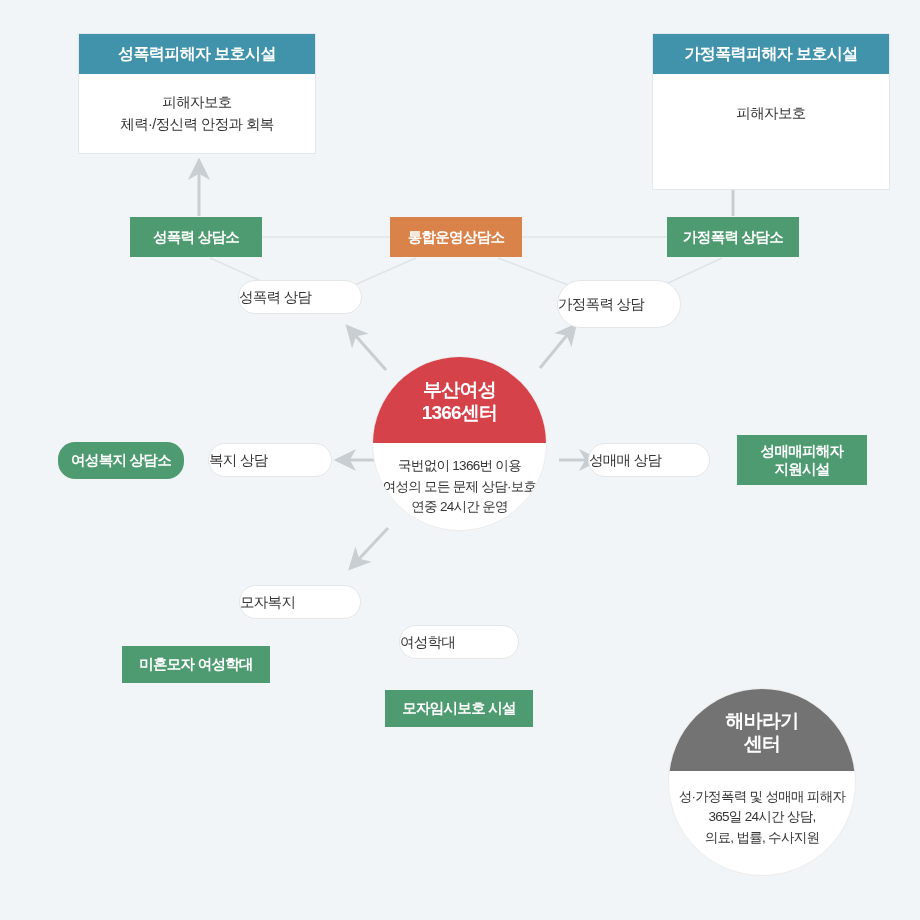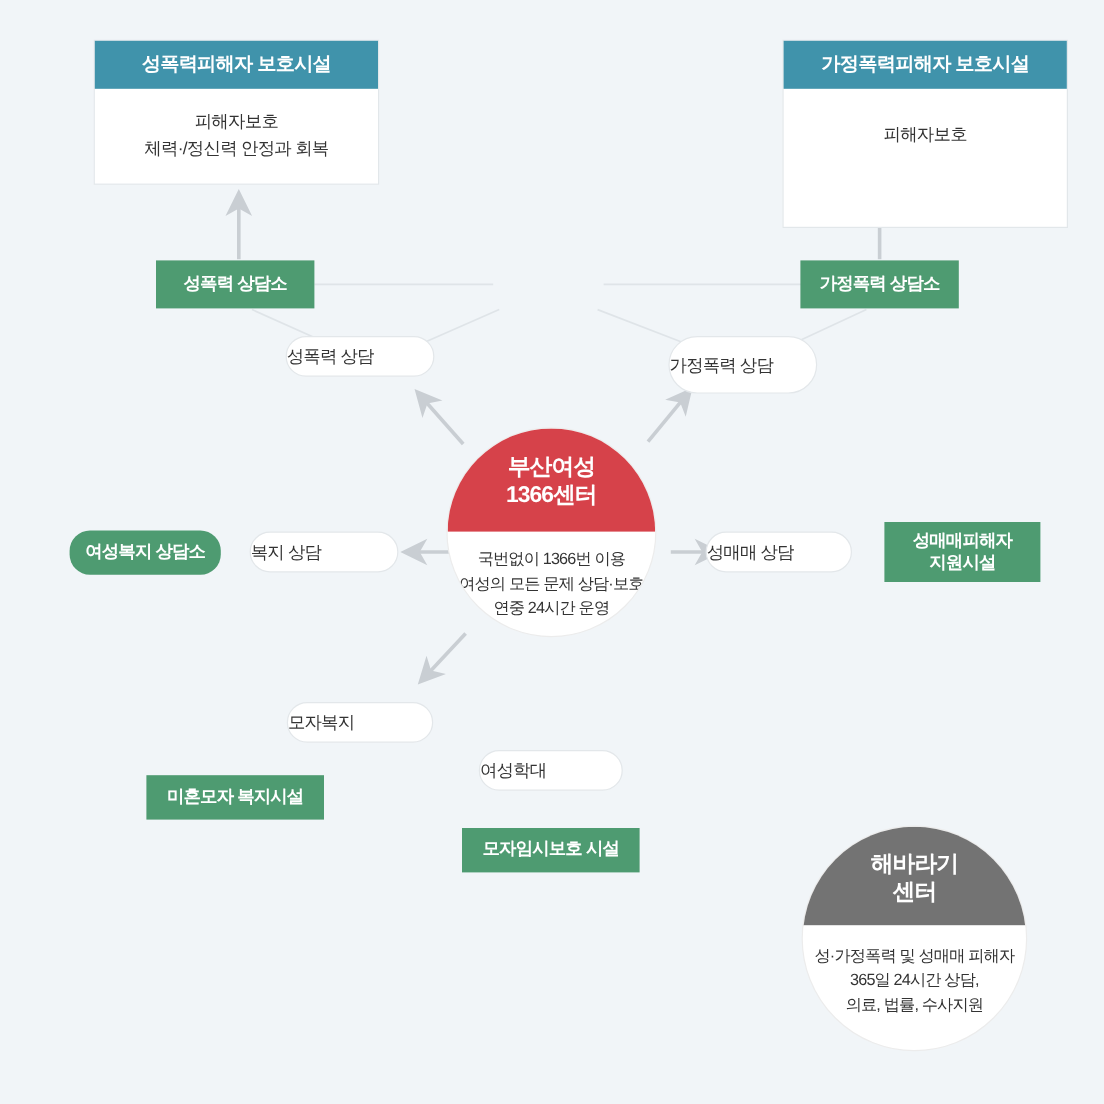--- a/index.html
+++ b/index.html
@@ -196,20 +196,23 @@
     <div class="card-head">가정폭력피해자 보호시설</div>
     <div class="card-body" style="height:80px;">
       <span>피해자보호</span>
     </div>
   </div>
 
   <div class="node box box-green" style="left:130px; top:217px; width:132px; height:40px;justify-content:center;">
     <span>성폭력 상담소</span>
   </div>
 
+  <div class="node box box-orange" style="left:390px; top:217px; width:132px; height:40px;">
+    <span>통합운영상담소</span>
+  </div>
 
   <div class="node box box-green" style="left:667px; top:217px; width:132px; height:40px;">
     <span>가정폭력 상담소</span>
   </div>
 
   <div class="node pill" style="left:238px; top:280px; width:124px; height:34px;">
     <span>성폭력 상담</span>
   </div>
 
   <div class="node pill" style="left:557px; top:280px; width:124px; height:48px;">
@@ -235,21 +238,21 @@
   <div class="node box box-green" style="left:58px; top:442px; width:126px; height:37px;border-radius:17px;">
     <span>여성복지 상담소</span>
   </div>
 
   <div class="node box box-green" style="left:737px; top:435px; width:130px; height:50px;">
     <span>성매매피해자
 지원시설</span>
   </div>
 
   <div class="node box box-green" style="left:122px; top:646px; width:148px; height:37px;">
-    <span>미혼모자 복지시설</span>
+    <span>미혼모자 여성학대</span>
   </div>
 
   <div class="node box box-green" style="left:385px; top:690px; width:148px; height:37px;">
     <span>모자임시보호 시설</span>
   </div>
 
   <div class="node circle" id="center-circle" style="left:372px; top:356px; width:175px; height:175px;">
     <div class="circ-top">
       <span>부산여성</span>
       <span>1366센터</span>

